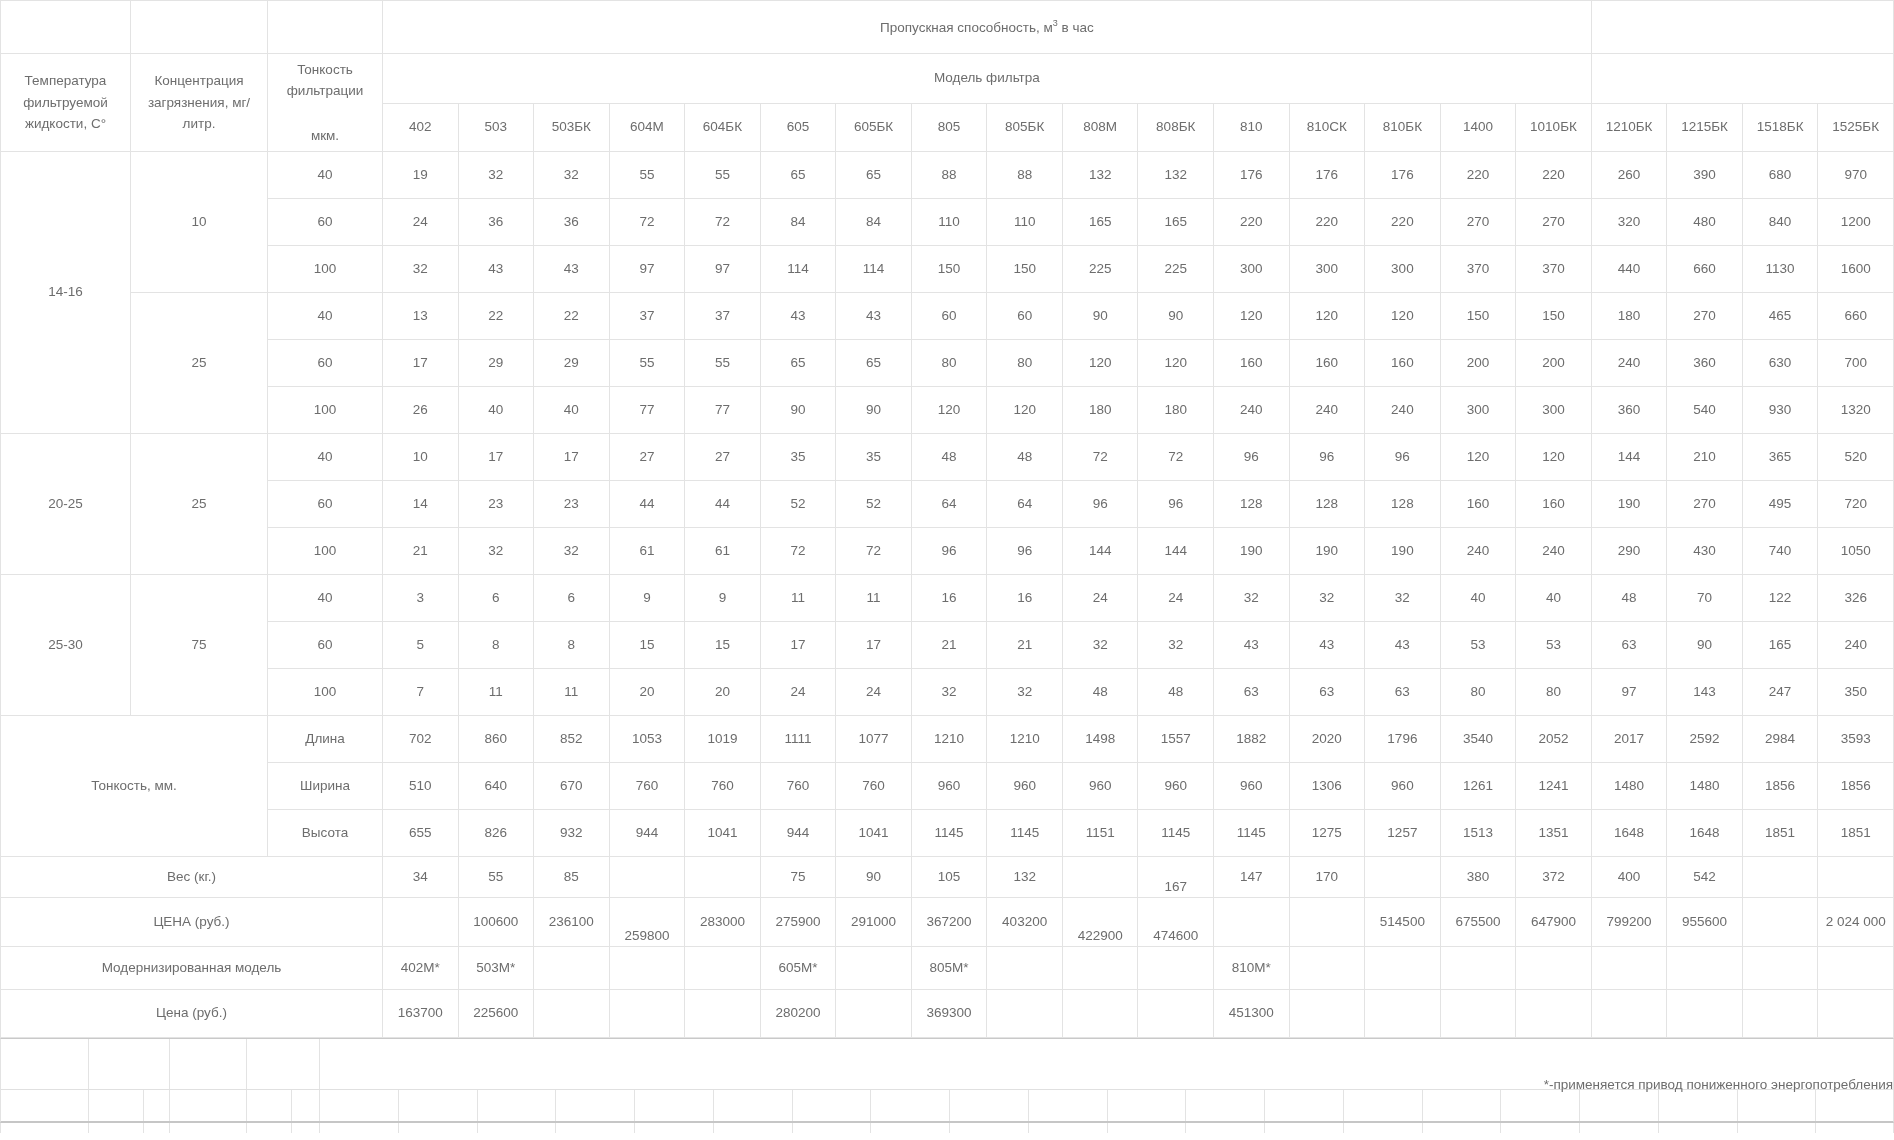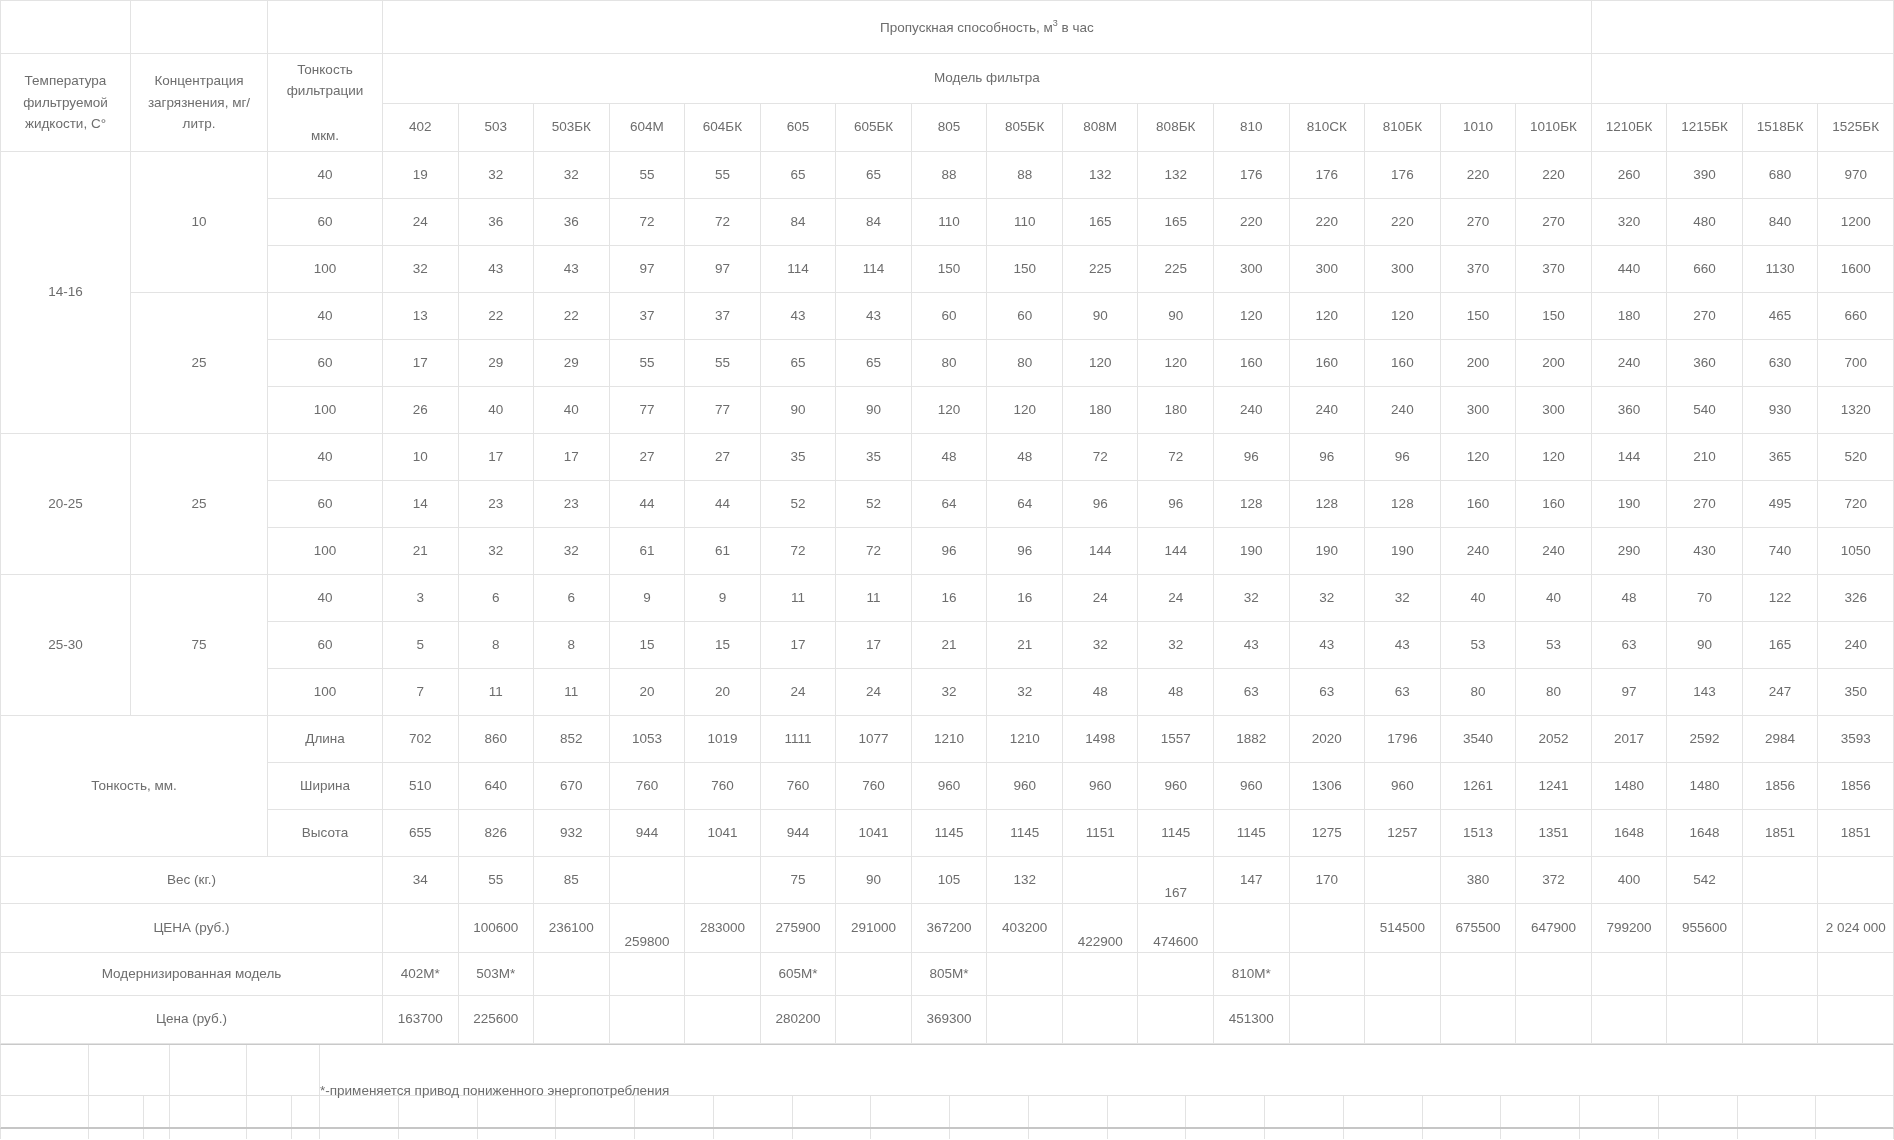--- a/index.html
+++ b/index.html
@@ -12,21 +12,21 @@
   td.hdr { line-height:1.6; }
   td.low { vertical-align:bottom; }
   td.title-cell sup { font-size:9px; }
   .fineness-unit { margin-top:23px; }
   
   .brow { display:flex; box-sizing:border-box; width:1894px;
           border-left:1px solid #e3e3e3; border-right:1px solid #e3e3e3; }
   .brow .c { box-sizing:border-box; border-right:1px solid #e3e3e3; flex:0 0 auto; height:100%; }
   .note-row { height:52px; border-top:1px solid #c9c9c9; border-bottom:1px solid #e0e0e0;
               align-items:center; }
-  .note-cell { flex:1 1 auto; text-align:left; font-size:13.5px; color:#6d6d6d;margin-top:40px; }
+  .note-cell { flex:1 1 auto; text-align:right; font-size:13.5px; color:#6d6d6d;margin-top:40px; }
   .b1 { height:33px; border-bottom:2px solid #c6c6c6; }
   .b2 { height:10px; }
   table, .brow { background:#ffffff; }
 </style>
 </head>
 <body>
 
 <div class="wrap">
   <table>
     <colgroup>
@@ -80,21 +80,21 @@
           <td>604БК</td>
           <td>605</td>
           <td>605БК</td>
           <td>805</td>
           <td>805БК</td>
           <td>808М</td>
           <td>808БК</td>
           <td>810</td>
           <td>810СК</td>
           <td>810БК</td>
-          <td>1010</td>
+          <td>1400</td>
           <td>1010БК</td>
           <td>1210БК</td>
           <td>1215БК</td>
           <td>1518БК</td>
           <td>1525БК</td>
         </tr>
         <tr style="height: 47px;">
           <td rowspan="6">14-16</td>
           <td rowspan="3">10</td>
           <td>40</td>
@@ -440,21 +440,21 @@
           <td>1145</td>
           <td>1275</td>
           <td>1257</td>
           <td>1513</td>
           <td>1351</td>
           <td>1648</td>
           <td>1648</td>
           <td>1851</td>
           <td>1851</td>
         </tr>
-        <tr style="height: 47px;">
+        <tr style="height: 41px;">
           <td colspan="3">Вес (кг.)</td>
           <td>34</td>
           <td>55</td>
           <td>85</td>
           <td></td>
           <td></td>
           <td>75</td>
           <td>90</td>
           <td>105</td>
           <td>132</td>

